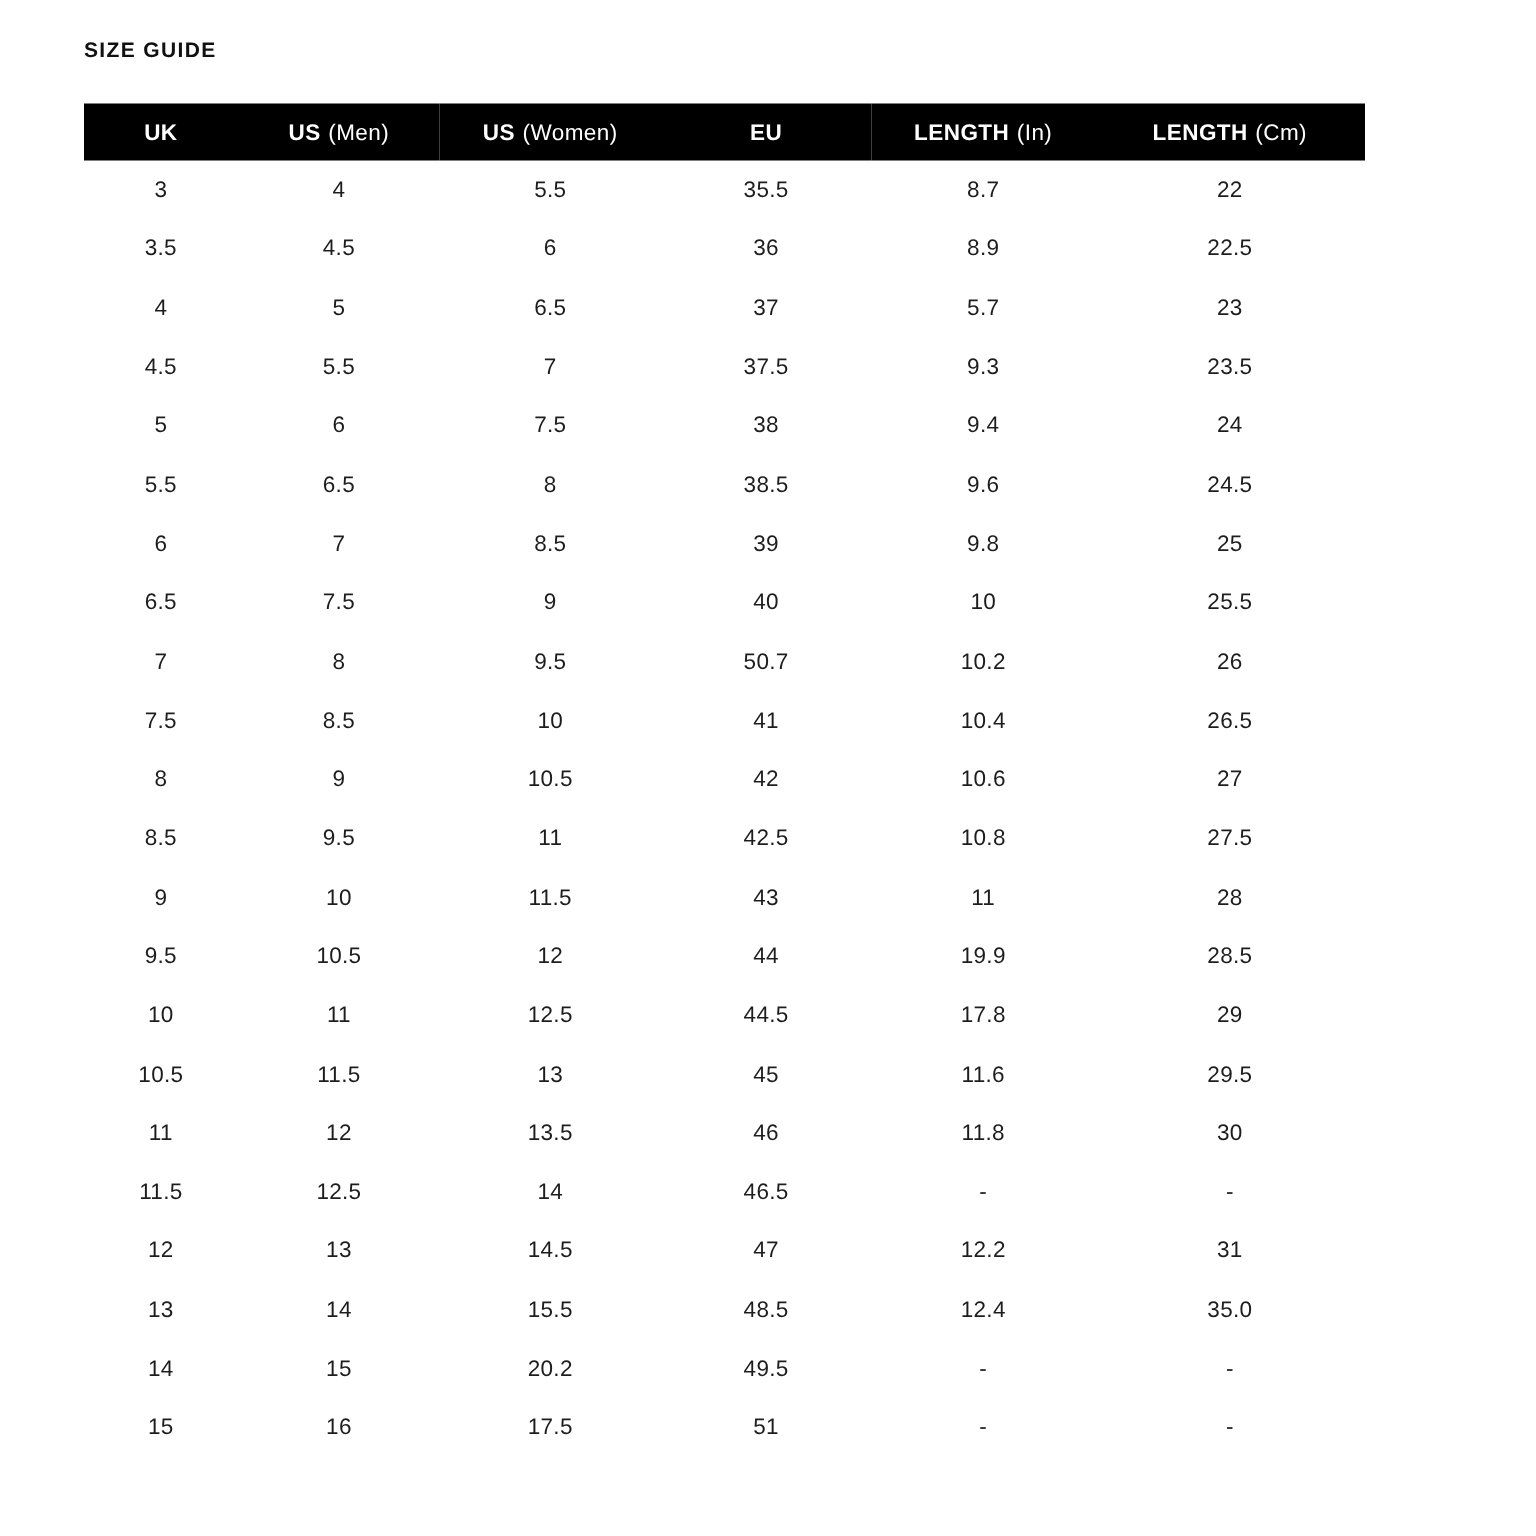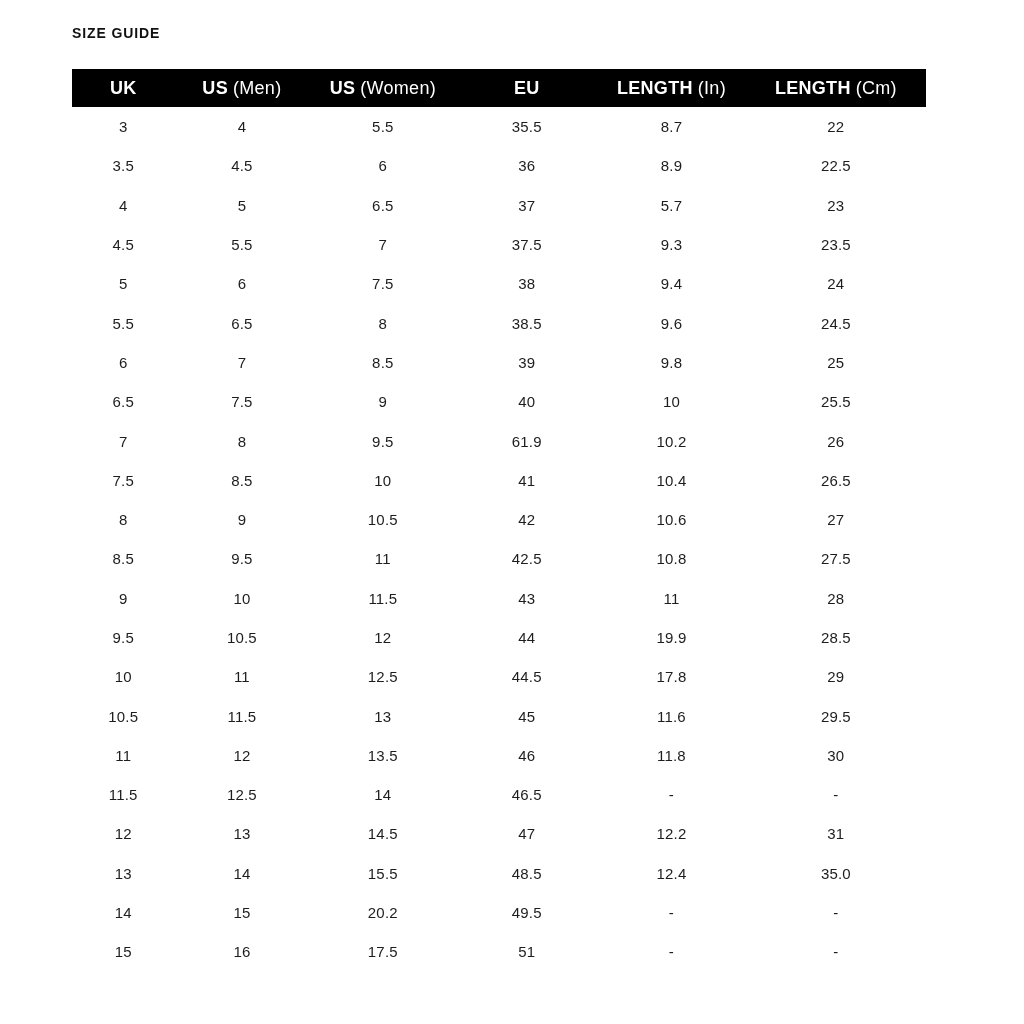--- a/index.html
+++ b/index.html
@@ -6,21 +6,21 @@
   html, body {
     width: 1024px;
     height: 1024px;
     background: #ffffff;
     font-family: "Liberation Sans", sans-serif;
     overflow: hidden;
   }
   .page {
     width: 1024px;
     height: 752px;
-    padding: 25px 82px 0 72px;
+    padding: 25px 82px 0 56px;
   }
   .eyebrow {
     font-size: 14px;
     font-weight: 700;
     letter-spacing: 0.9px;
     color: #111111;
   }
   .title {
     margin-top: 20px;
     font-size: 23px;
@@ -34,21 +34,21 @@
     width: 854px;
     border-collapse: collapse;
     table-layout: fixed;
   }
   thead tr {
     background: #000000;
     height: 38px;
   }
   thead th {
     color: #ffffff;
-    font-size: 18px;
+    font-size: 15px;
     font-weight: 700;
     letter-spacing: 0.3px;
     text-align: center;
     vertical-align: middle;
     white-space: nowrap;
     padding: 0;
   }
   thead th .th-sub {
     font-weight: 400;
     margin-left: 5px;
@@ -157,21 +157,21 @@
           <td>7.5</td>
           <td>9</td>
           <td>40</td>
           <td>10</td>
           <td>25.5</td>
         </tr>
         <tr>
           <td>7</td>
           <td>8</td>
           <td>9.5</td>
-          <td>61.9</td>
+          <td>50.7</td>
           <td>10.2</td>
           <td>26</td>
         </tr>
         <tr>
           <td>7.5</td>
           <td>8.5</td>
           <td>10</td>
           <td>41</td>
           <td>10.4</td>
           <td>26.5</td>

